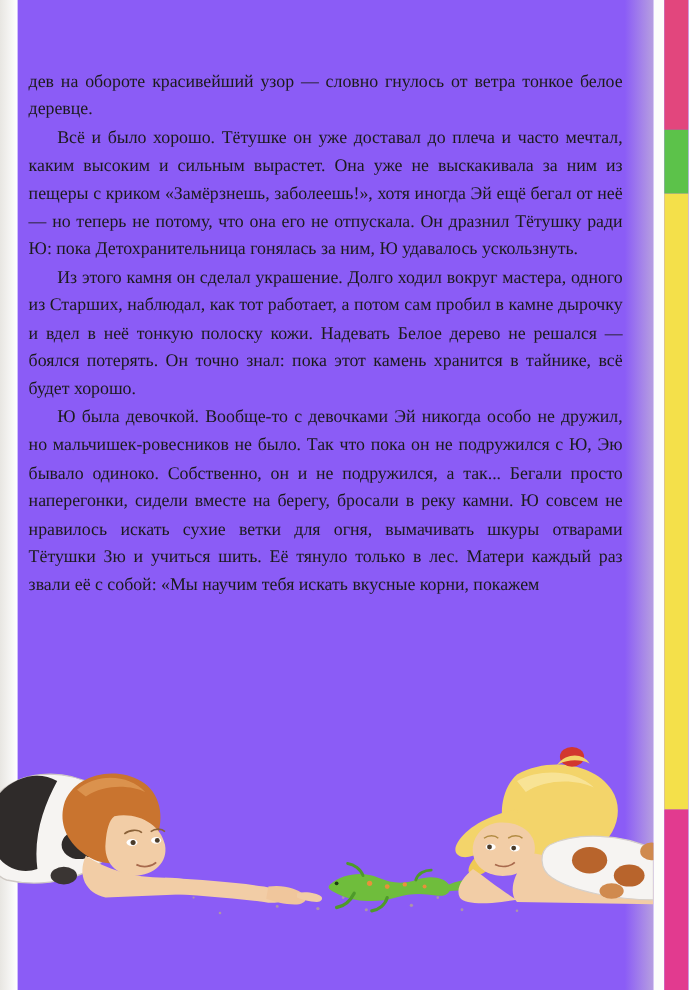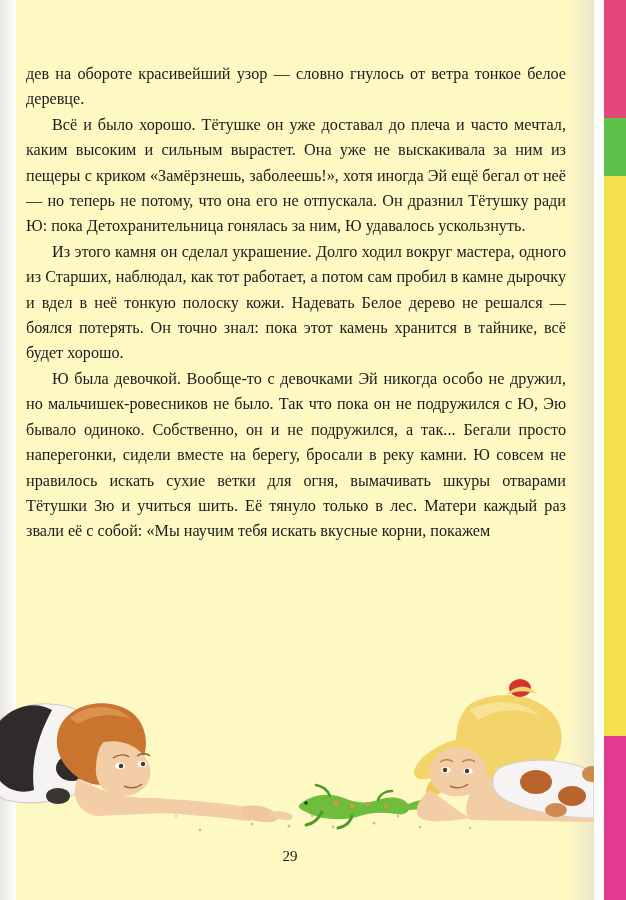--- a/index.html
+++ b/index.html
@@ -12,21 +12,21 @@
     height: 900px;
     overflow: hidden;
     font-family: "Liberation Serif", serif;
   }
 
   
   #page {
     position: relative;
     width: 626px;
     height: 900px;
-    background: #fef9c3;
+    background: #8b5cf6;
     overflow: hidden;
   }
 
   
   .edge-band {
     position: absolute;
     right: 0;
     width: 22px;
   }
   #band-pink   { top: 0;   height: 118px; background: #e2467d; }
@@ -222,15 +222,14 @@
       <g>
         <path d="M500 128 C 524 116, 566 118, 594 132 L 594 178 C 560 178, 520 170, 502 158 C 490 150, 490 134, 500 128 Z" fill="#f6f4f2" stroke="#d6d0ca" stroke-width="1.1"></path>
         <ellipse cx="536" cy="142" rx="16" ry="12" fill="#b8642c"></ellipse>
         <ellipse cx="572" cy="156" rx="14" ry="10" fill="#b8642c"></ellipse>
         <ellipse cx="556" cy="170" rx="11" ry="7" fill="#d08a4e"></ellipse>
         <ellipse cx="592" cy="134" rx="10" ry="8" fill="#d08a4e"></ellipse>
       </g>
     </svg>
   </div>
 
-  <div id="page-number">29</div>
 
 </div>
 
 </body></html>

